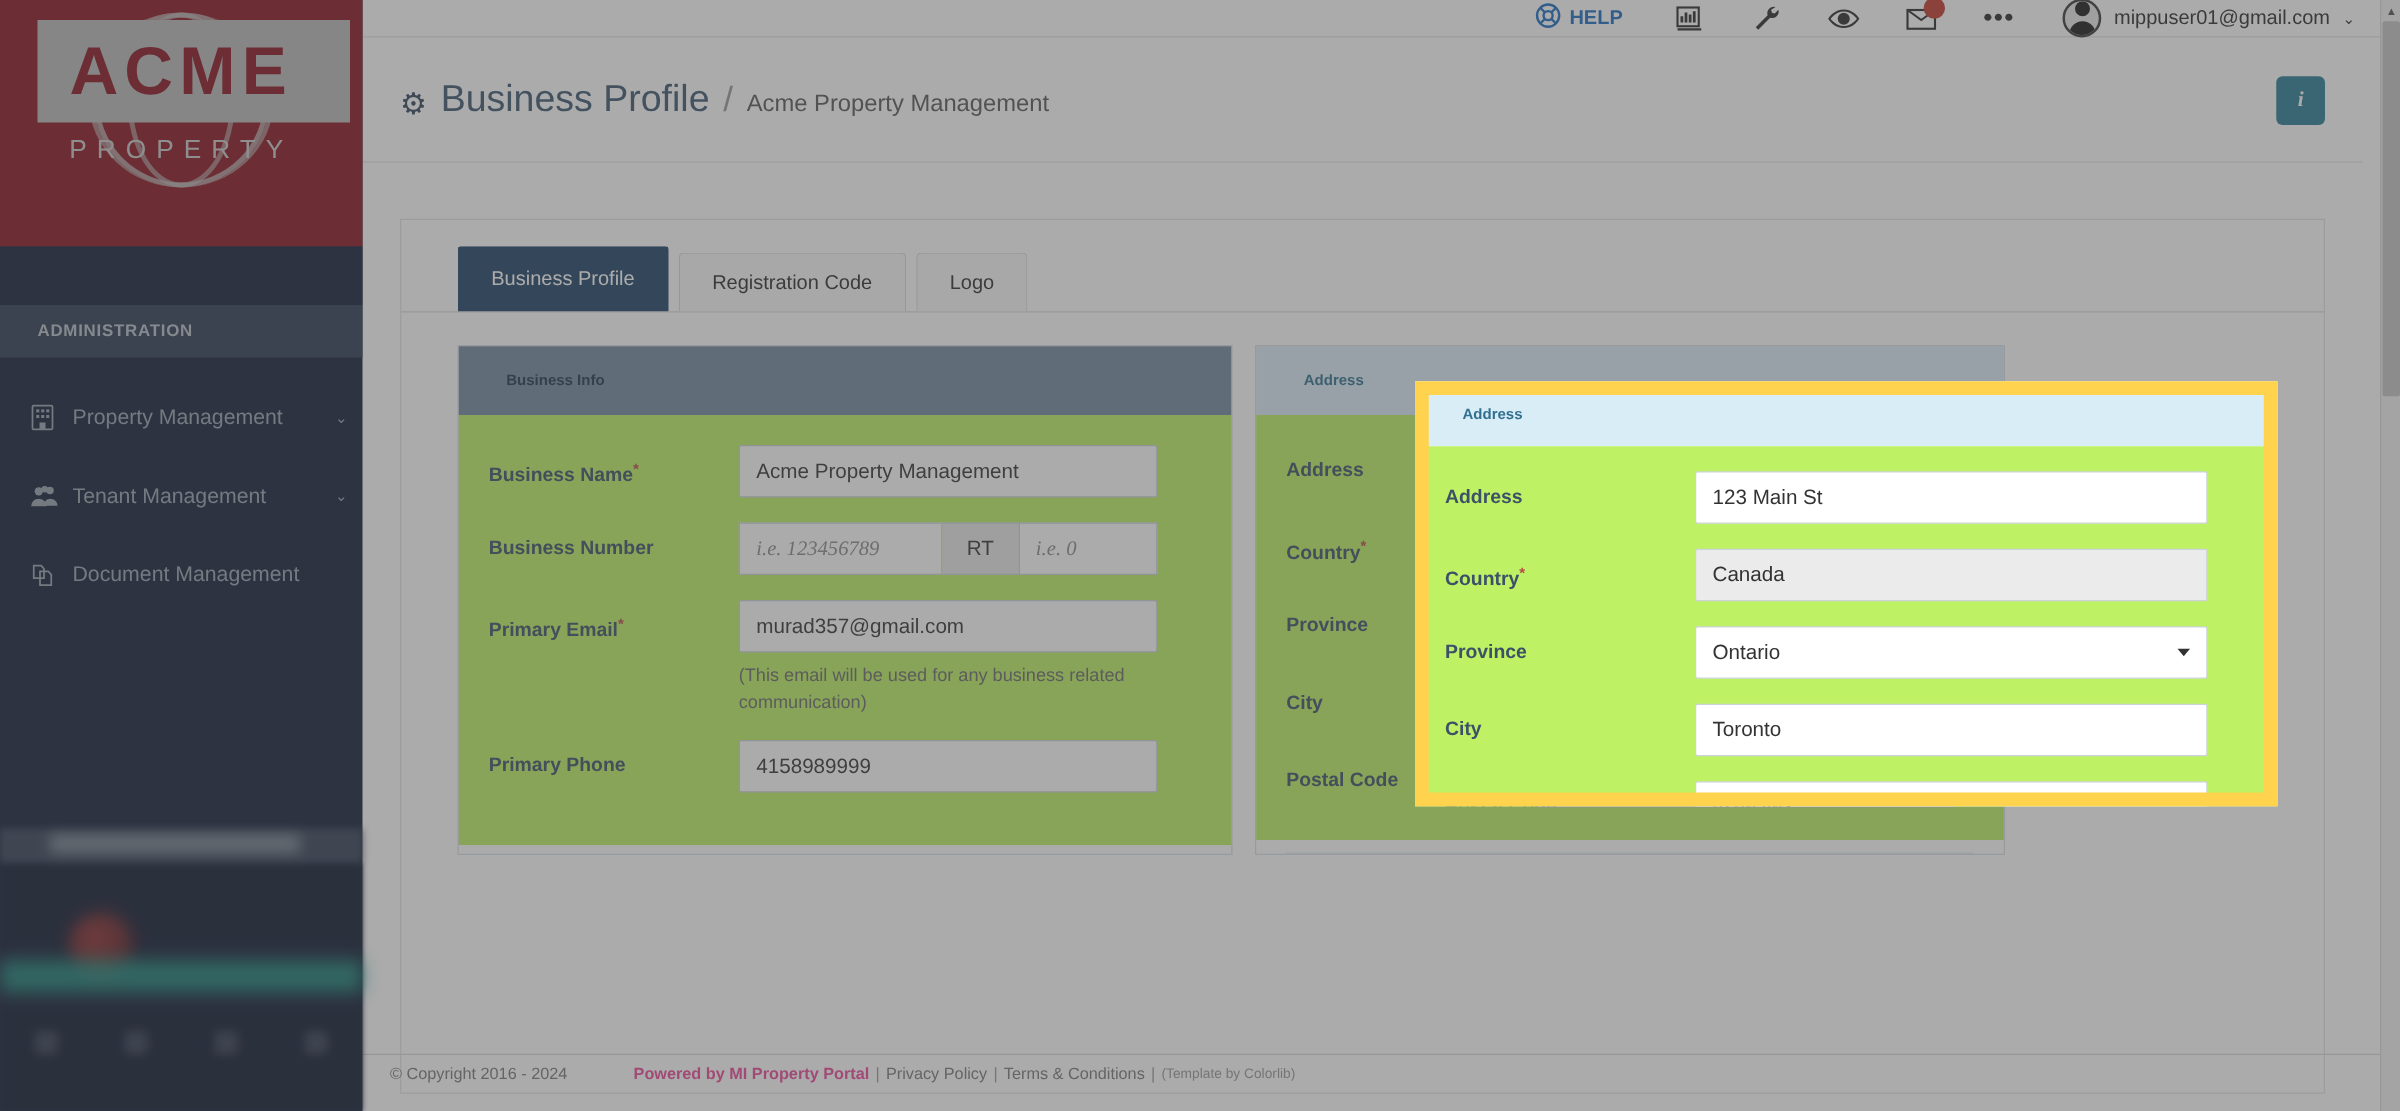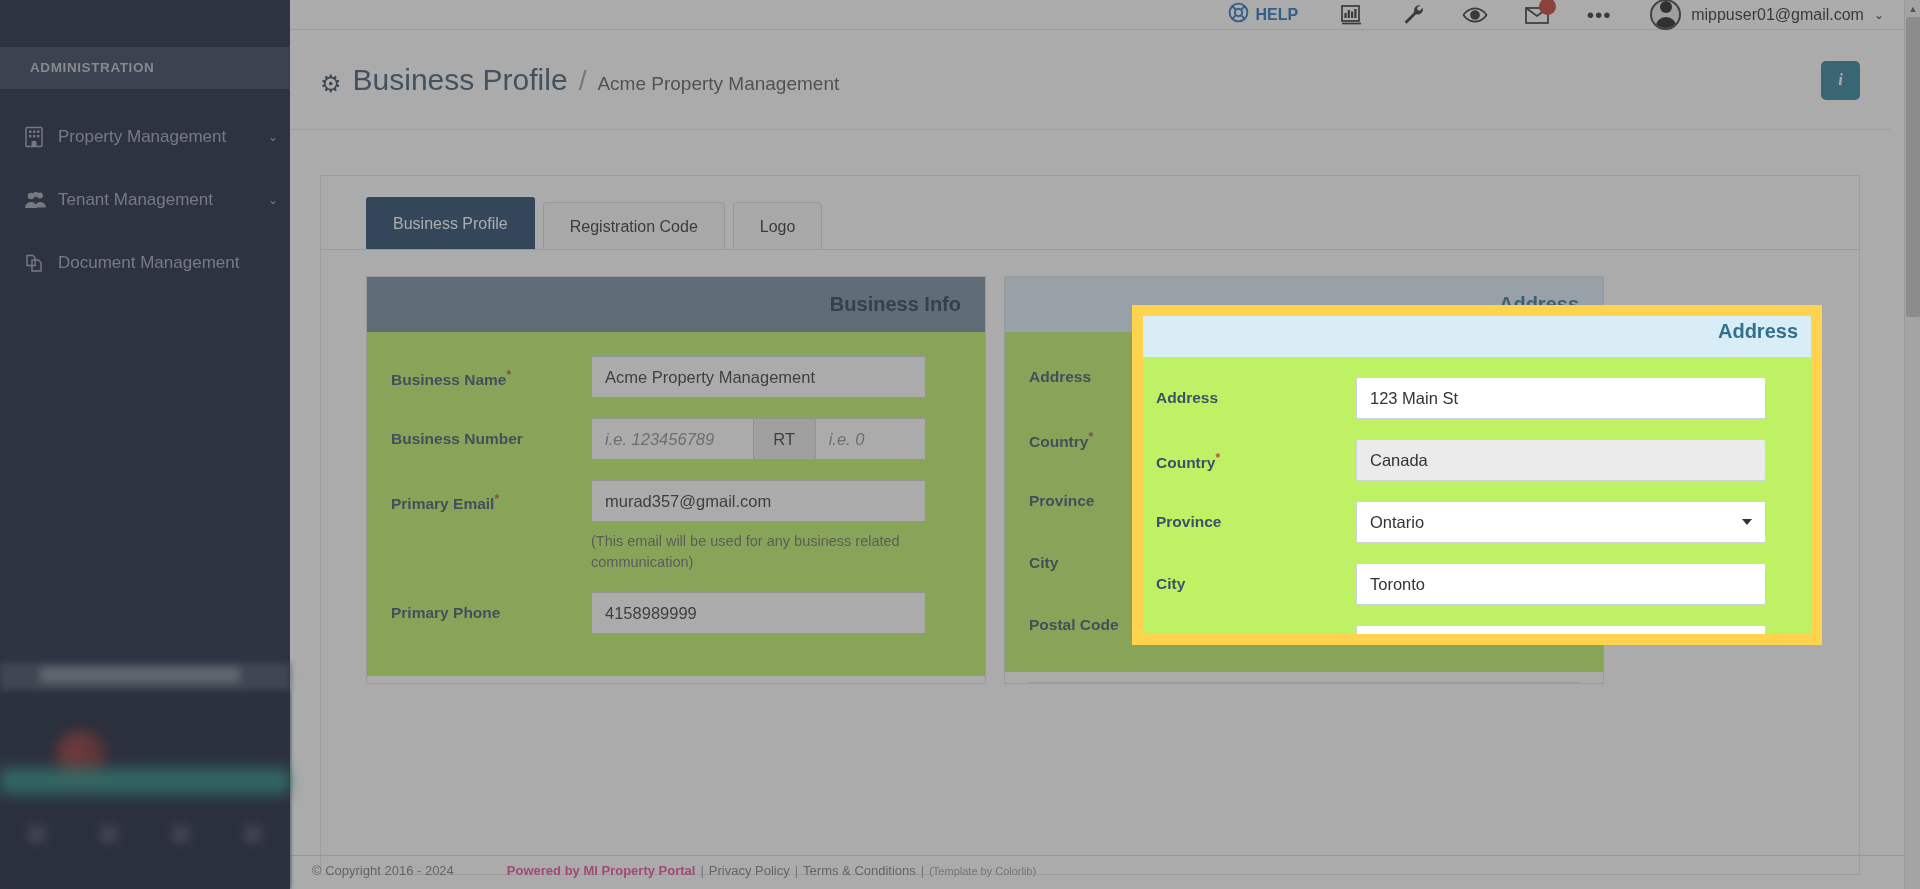--- a/index.html
+++ b/index.html
@@ -226,22 +226,22 @@
     border-color: #1d4166;
     height: 52px; line-height: 52px;
     border-radius: 3px 3px 0 0;
   }
 
   .panels { display: flex; gap: 18px; padding: 26px 30px 0 45px; }
 
   .panel { border: 1px solid #d9e0e6; flex: 1; }
   .panel-head {
     height: 55px; line-height: 55px;
-    padding: 0 24px;
-    font-size: 20px; font-weight: bold; color: #2e4a63; text-align: right;
+    padding: 0 38px;
+    font-size: 12px; font-weight: bold; color: #2e4a63;
   }
   .panel-head.info { background: #728ba1; color: #21364b; }
   .panel-head.address { background: #d9edf7; color: #31708f; }
   .panel-body { padding: 24px 24px 22px 24px; background: #bef264; }
 
   .form-row { display: flex; align-items: flex-start; margin-bottom: 20px; }
   .form-label {
     width: 200px; flex: 0 0 200px;
     font-size: 15.5px; color: #3c5168; font-weight: bold;
     padding-top: 12px;
@@ -250,21 +250,21 @@
   .form-control-wrap { flex: 1; max-width: 335px; }
   .fc {
     width: 100%; height: 42px;
     border: 1px solid #ccd3da; border-radius: 2px;
     background: #ffffff;
     padding: 0 13px;
     font-size: 16.5px; color: #333333;
     display: flex; align-items: center;
     font-family: "Liberation Sans", sans-serif;
   }
-  .fc.ph { color: #8c8c8c; font-style: italic; }
+  .fc.ph { color: #8c8c8c; font-style: italic; font-family: Liberation Serif, serif; }
   .fc.readonly { background: #ebebeb; }
   .fc.select { justify-content: space-between; }
   .caret-dn {
     width: 0; height: 0;
     border-left: 5px solid transparent; border-right: 5px solid transparent;
     border-top: 6px solid #333;
   }
   .input-group { display: flex; width: 100%; }
   .input-group .fc { border-radius: 0; }
   .input-group .seg1 { flex: 1 1 60%; }
@@ -278,21 +278,21 @@
     margin-top: 9px; line-height: 1.42;
   }
 
   .panel-left  { flex: 0 0 620px; }
   .panel-right { flex: 0 0 600px; }
 
   .panel-footline { border-top: 1px solid #dcecf5; margin: 10px 24px 0 24px; }
 
   
   .footer {
-    position: absolute; left: 0; bottom: 4px;
+    position: absolute; left: 0; bottom: 16px;
     width: 1630px; height: 30px;
     border-top: 1px solid #dadada;
     display: flex; align-items: center;
     padding-left: 22px;
     font-size: 13px; color: #7a7a7a;
     gap: 5px;
   }
   .footer b { color: #ec4899; margin-left: 48px; }
   .footer .tiny { font-size: 11px; color: #9a9a9a; }
   .footer .pipe { color: #9a9a9a; }
@@ -343,20 +343,26 @@
     overflow: hidden;
   }
 </style>
 </head>
 <body>
 
 <div id="root">
 
   <div class="sidebar">
 
+    <div class="logo-block">
+      <div class="logo-globe"></div>
+      <div class="logo-bar"></div>
+      <div class="logo-acme">ACME</div>
+      <div class="logo-property">PROPERTY</div>
+    </div>
 
     <div class="sidebar-spacer"></div>
 
     <div class="sidebar-section">ADMINISTRATION</div>
 
     <div class="nav-list">
 
       <div class="nav-item">
         <span class="nav-icon">
           <svg width="20" height="22" viewBox="0 0 20 22" fill="none" stroke="#9aa3b0" stroke-width="1.4">

